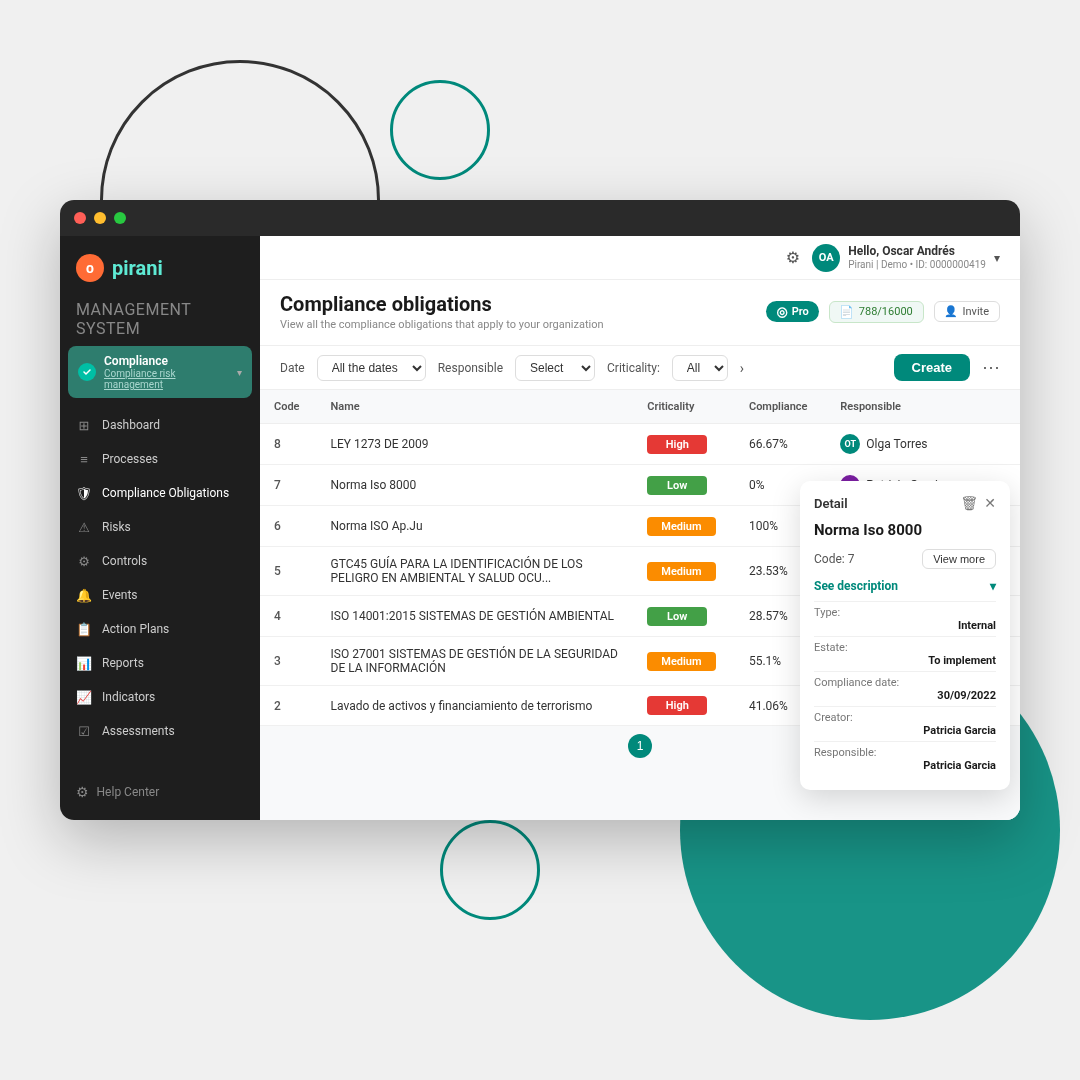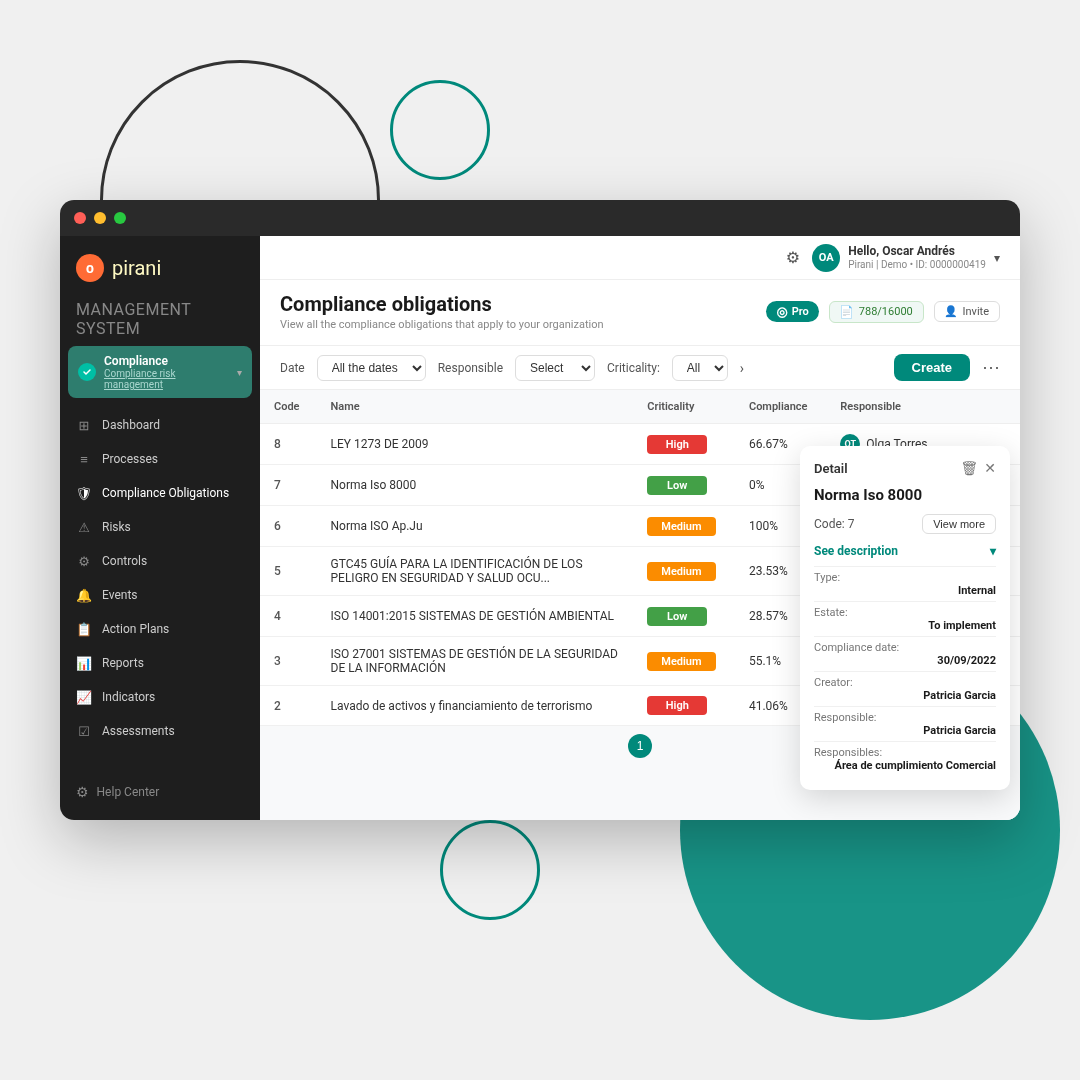--- a/index.html
+++ b/index.html
@@ -96,23 +96,23 @@
       gap: 8px;
     }
     .logo-icon {
       width: 28px; height: 28px;
       background: #ff6b35;
       border-radius: 50%;
       display: flex; align-items: center; justify-content: center;
       font-size: 14px; color: #fff; font-weight: bold;
     }
     .logo-text {
-      color: #fef9c3;
+      color: #5eead4;
       font-size: 20px;
-      font-weight: 400;
+      font-weight: 700;
     }
 
     .management-label {
       color: #888;
       font-size: 16px;
       padding: 10px 16px 6px;
       text-transform: uppercase;
       letter-spacing: 0.5px;
     }
 
@@ -663,21 +663,21 @@
     <td>100%</td>
     <td>
                   <div class="responsible-cell">
                     <div class="resp-avatar" style="background:#1565c0">LF</div>
                     <span>Luis Felipe Perdomo Ber</span>
                   </div>
                 </td>
   </tr>
               <tr>
     <td class="code-cell">5</td>
-    <td class="name-cell">GTC45 GUÍA PARA LA IDENTIFICACIÓN DE LOS PELIGRO EN SEGURIDAD Y SALUD OCU...</td>
+    <td class="name-cell">GTC45 GUÍA PARA LA IDENTIFICACIÓN DE LOS PELIGRO EN AMBIENTAL Y SALUD OCU...</td>
     <td><span class="badge badge-medium">Medium</span></td>
     <td>23.53%</td>
     <td>
                   <div class="responsible-cell">
                     <div class="resp-avatar" style="background:#e65100">JD</div>
                     <span>Juan David Parra Garcia</span>
                   </div>
                 </td>
   </tr>
               <tr>
@@ -748,23 +748,18 @@
                 <span class="detail-val strong">30/09/2022</span>
               </div>
               <div class="detail-row">
                 <span class="detail-key">Creator:</span>
                 <span class="detail-val strong">Patricia Garcia</span>
               </div>
               <div class="detail-row">
                 <span class="detail-key">Responsible:</span>
                 <span class="detail-val strong">Patricia Garcia</span>
               </div>
-              <div class="detail-row">
-                <span class="detail-key">Responsibles:</span>
-                <span class="detail-val strong">Área de cumplimiento
-Comercial</span>
-              </div>
             </div>
         </div>
       </div>
     </div>
   </div>
 </div>
 
 </body></html>

